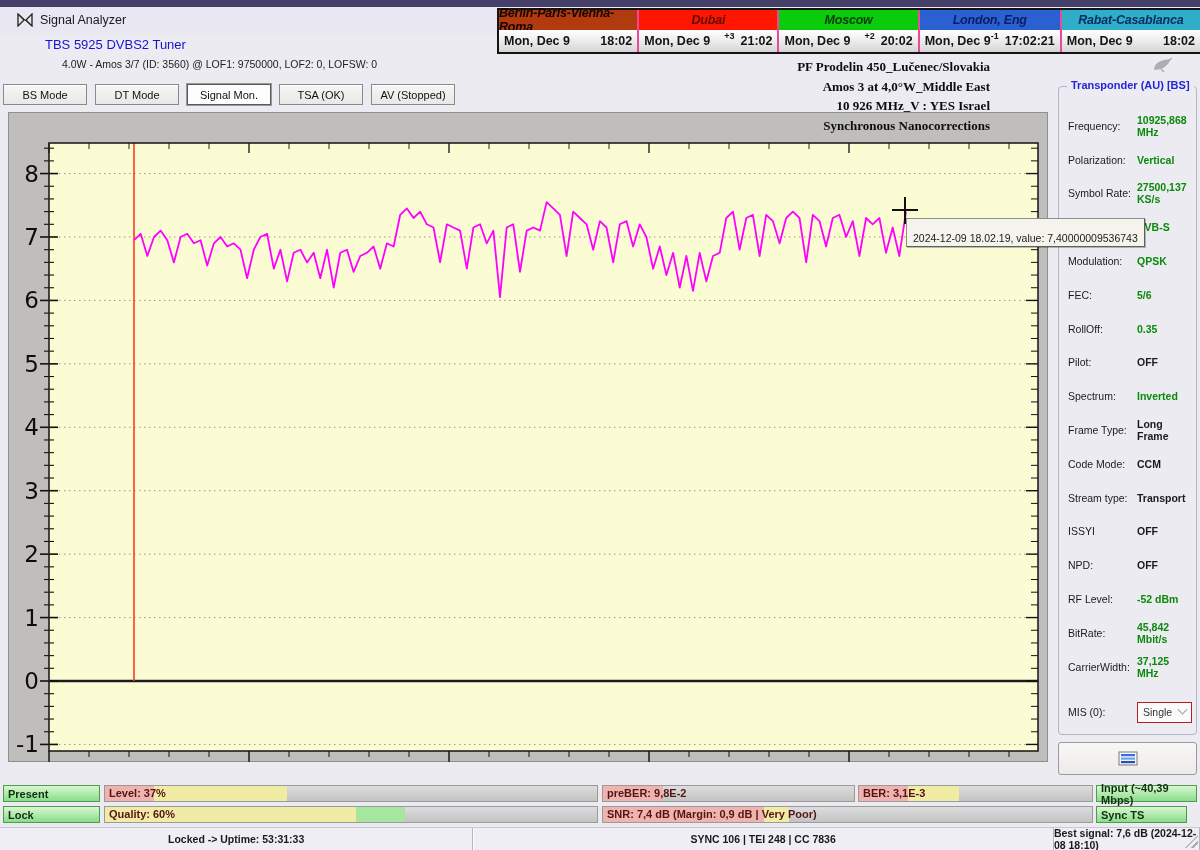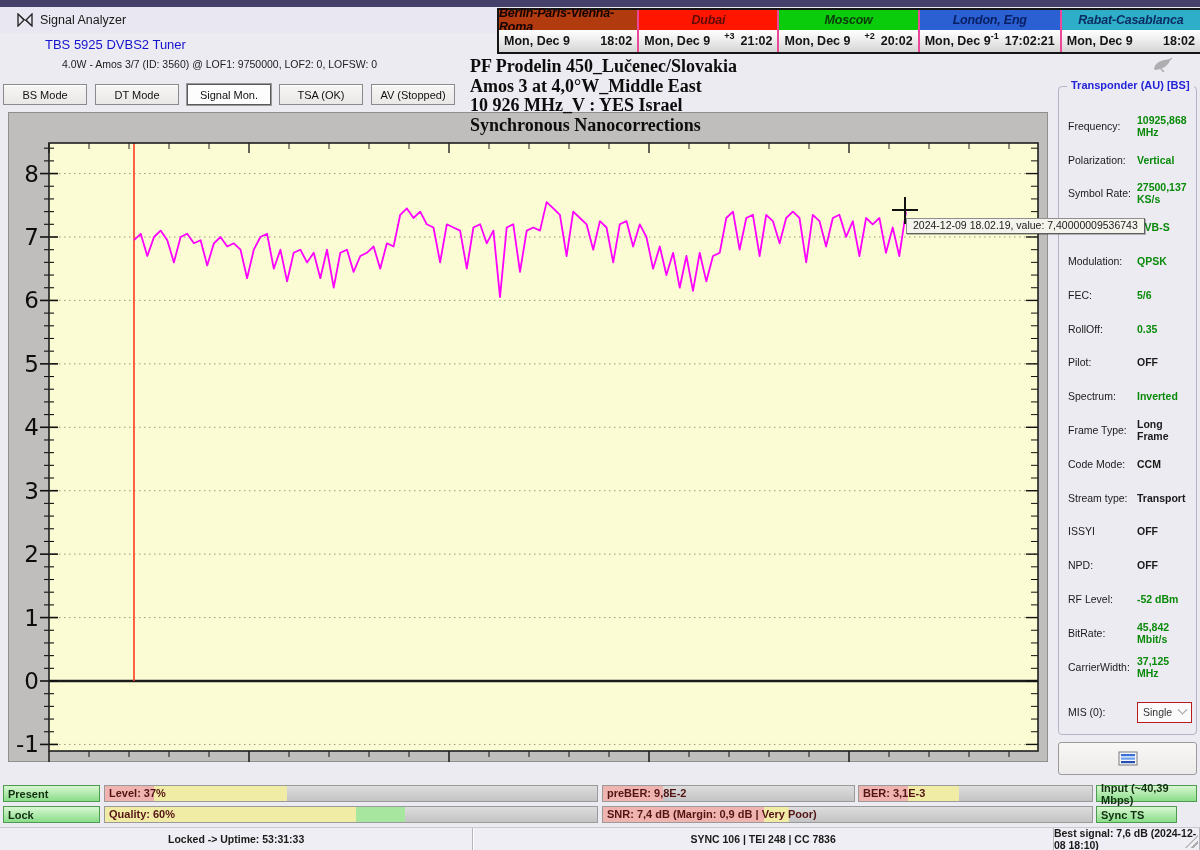--- a/index.html
+++ b/index.html
@@ -20,40 +20,40 @@
   .clock-spacer { flex:1; }
   .clock-offset { font-size:9px; font-weight:bold; transform:translateY(-5px); margin-right:6px; }
   .clock-hhmm { white-space:nowrap; }
 
   .dish-icon { position:absolute; left:1152px; top:57px; width:22px; height:15px; opacity:.75; }
 
   .tuner-name { position:absolute; left:45px; top:37px; font-size:13px; font-weight:normal; color:#1513CE; }
   .tuner-config { position:absolute; left:62px; top:58px; font-size:10.5px; color:#222; }
 
   
-  .site-title { position:absolute; left:470px; top:57px; width:520px; text-align:left; z-index:5; font-family:"Liberation Serif","DejaVu Serif",serif; font-weight:bold; font-size:18px; color:#0d0d0d; line-height:19.5px; }
+  .site-title { position:absolute; left:470px; top:57px; width:520px; text-align:right; z-index:5; font-family:"Liberation Serif","DejaVu Serif",serif; font-weight:bold; font-size:13px; color:#0d0d0d; line-height:19.5px; }
 
   
   .tabs { position:absolute; left:3px; top:84px; display:flex; gap:8px; }
   .tab-btn { width:84px; height:21px; font-size:11px; color:#111; background:linear-gradient(180deg,#F7F6F5,#E9E8E7); border:1px solid #8a8a8a; box-shadow:inset 0 1px 0 #fff; display:flex; align-items:center; justify-content:center; }
   .tab-btn.active { background:#FDFDFD; border:1px solid #5a5a5a; box-shadow:0 0 0 1px #9a9a9a; }
 
   
   .chart-panel { position:absolute; left:8px; top:112px; width:1040px; height:650px; background:#BFBEBD; border:1px solid #8f8f8f; }
   .legend { position:absolute; left:48px; top:3px; display:flex; align-items:center; gap:34px; height:18px; }
   .legend-item { display:flex; align-items:center; gap:10px; }
   .legend-swatch { width:34px; height:2px; }
   .legend-label { font-size:12.5px; color:#111; }
   .chart-svg { position:absolute; left:0; top:0; }
 
   
   .crosshair { position:absolute; left:892px; top:197px; width:26px; height:27px; z-index:8; }
   .crosshair .v { position:absolute; left:12px; top:0; width:2px; height:27px; background:#111; }
   .crosshair .h { position:absolute; left:0; top:12px; width:26px; height:2px; background:#111; }
-  .tooltip { position:absolute; left:906px; top:218px; z-index:9; background:#F4F3EC; border:1px solid #8f8f8f; border-right-color:#5f5f5f; border-bottom-color:#5f5f5f; box-shadow:1px 1px 0 rgba(0,0,0,.25); font-size:10.5px; color:#1a1a1a; padding:0 6px 2px 6px; white-space:nowrap; }
+  .tooltip { position:absolute; left:906px; top:218px; z-index:9; background:#F4F3EC; border:1px solid #8f8f8f; border-right-color:#5f5f5f; border-bottom-color:#5f5f5f; box-shadow:1px 1px 0 rgba(0,0,0,.25); font-size:10.5px; color:#1a1a1a; padding:13px 6px 2px 6px; white-space:nowrap; }
 
   
   .transponder { position:absolute; left:1058px; top:86px; width:139px; height:649px; border:1px solid #B4B4C6; border-radius:4px; }
   .tp-title { position:absolute; left:8px; top:-8px; background:#ECEBF2; padding:0 4px; font-size:11px; font-weight:bold; color:#2424D8; white-space:nowrap; }
   .tp-rows { position:absolute; left:9px; top:22px; right:4px; }
   .tp-row { height:33.8px; display:flex; align-items:center; }
   .tp-label { font-size:10.5px; color:#1a1a1a; width:69px; flex:none; }
   .tp-value { font-size:10.5px; font-weight:bold; }
   .tp-green { color:#0A8A0A; } .tp-black { color:#1a1a1a; }
   .mis-row { margin-top:12px; }
@@ -448,21 +448,21 @@
       <div class="seg" style="left: 0%; width: 21%; background: rgb(239, 180, 176);"></div>
       <div class="seg" style="left: 21%; width: 22%; background: rgb(240, 236, 166);"></div>
       <span class="mlabel">BER: 3,1E-3</span>
     </div>
   <div class="meter" style="left:602px; top:26px; width:491px;" id="bar-snr">
       <div class="seg" style="left: 0%; width: 33%; background: rgb(239, 180, 176);"></div>
       <div class="seg" style="left: 33%; width: 5%; background: rgb(240, 236, 166);"></div>
       <span class="mlabel">SNR: 7,4 dB (Margin: 0,9 dB | Very Poor)</span>
     </div>
   <div class="badge" style="left:1096px; top:5px;  width:101px;">Input (~40,39 Mbps)</div>
-  <div class="badge" style="left:1096px; top:26px; width:81px;">Sync TS</div>
+  <div class="badge" style="left:1096px; top:26px; width:91px;">Sync TS</div>
 </div>
 
 <div class="statusbar">
   <div class="sb-cell" style="width:512px;">Locked -&gt; Uptime: 53:31:33</div>
   <div class="sb-cell" style="width:628px;">SYNC 106 | TEI 248 | CC 7836</div>
   <div class="sb-cell" style="width:158px;">Best signal: 7,6 dB (2024-12-08 18:10)</div>
   <div class="sb-grip"></div>
 </div>
 
 </body></html>

